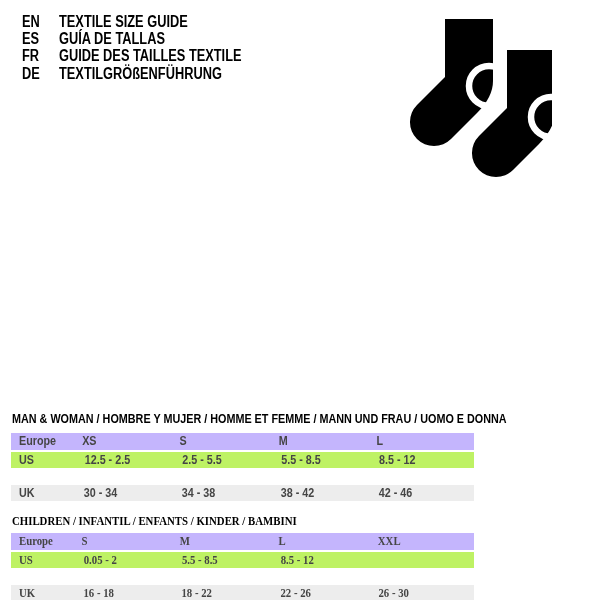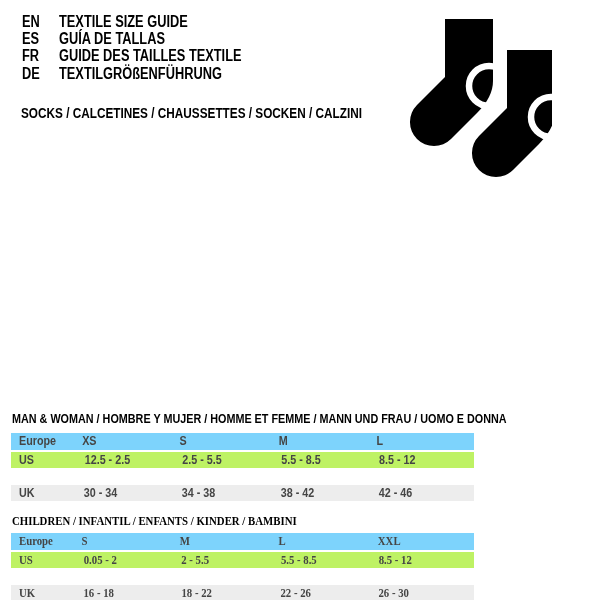--- a/index.html
+++ b/index.html
@@ -23,21 +23,21 @@
   .socks-line .cond { transform:scaleX(0.76); }
 
   
   .sock-icon { position:absolute; left:400px; top:8px; width:170px; height:180px; }
 
   
   .table-block { position:absolute; left:11px; width:463px; }
   .t-title { font-size:13.5px; font-weight:700; color:#000; line-height:14px; margin:0 0 7px 1px; }
   .t-grid  { width:463px; }
   .t-row   { display:grid; grid-template-columns:70px 1fr 1fr 1fr 1fr; }
-  .t-head  { background:#7dd3fc; height:17px; line-height:17px; border-bottom:2px solid #ffffff; }
+  .t-head  { background:#c4b5fd; height:17px; line-height:17px; border-bottom:2px solid #ffffff; }
   .t-data  { height:16px; line-height:16px; }
   .t-even  { background:#bef264; }
   .t-odd   { background:#ededed;margin-top:17px; }
   .t-cell  { font-size:12.5px; font-weight:700; color:#454545; text-align:left; overflow:visible; }
   .t-label { text-align:left; padding-left:8px; }
 </style>
 </head>
 <body>
 
 <div id="canvas">
@@ -54,23 +54,20 @@
     <div class="lang-row">
       <span><span class="cond">FR</span></span>
       <span><span class="cond">GUIDE DES TAILLES TEXTILE</span></span>
     </div>
     <div class="lang-row">
       <span><span class="cond">DE</span></span>
       <span><span class="cond">TEXTILGRÖßENFÜHRUNG</span></span>
     </div>
   </div>
 
-  <div class="socks-line">
-    <span class="cond">SOCKS / CALCETINES / CHAUSSETTES / SOCKEN / CALZINI</span>
-  </div>
 
   <svg class="sock-icon" viewBox="0 0 170 180" xmlns="http://www.w3.org/2000/svg" aria-hidden="true">
 
     <g transform="translate(12,11)">
       <path d="M 33 0 H 81 V 62 Q 81 78 65 94 L 39 120 A 24 24 0 0 1 5 86 L 33 58 Z" fill="#000"></path>
       <circle cx="77" cy="67" r="20" fill="none" stroke="#fff" stroke-width="6.5"></circle>
     </g>
 
     <g transform="translate(74,42)">
       <path d="M 33 0 H 81 V 62 Q 81 78 65 94 L 39 120 A 24 24 0 0 1 5 86 L 33 58 Z" fill="#fff" stroke="#fff" stroke-width="15" stroke-linejoin="round"></path>
@@ -116,21 +113,20 @@
       <div class="t-row t-head">
         <div class="t-cell t-label"><span class="cond86">Europe</span></div>
         <div class="t-cell"><span class="condc">S</span></div>
         <div class="t-cell"><span class="condc">M</span></div>
         <div class="t-cell"><span class="condc">L</span></div>
         <div class="t-cell"><span class="condc">XXL</span></div>
       </div>
       <div class="t-row t-data t-even">
         <div class="t-cell t-label"><span class="cond86">US</span></div>
         <div class="t-cell"><span class="condc">0.05 - 2</span></div>
-        <div class="t-cell"><span class="condc">2 - 5.5</span></div>
         <div class="t-cell"><span class="condc">5.5 - 8.5</span></div>
         <div class="t-cell"><span class="condc">8.5 - 12</span></div>
       </div>
       <div class="t-row t-data t-odd">
         <div class="t-cell t-label"><span class="cond86">UK</span></div>
         <div class="t-cell"><span class="condc">16 - 18</span></div>
         <div class="t-cell"><span class="condc">18 - 22</span></div>
         <div class="t-cell"><span class="condc">22 - 26</span></div>
         <div class="t-cell"><span class="condc">26 - 30</span></div>
       </div>

